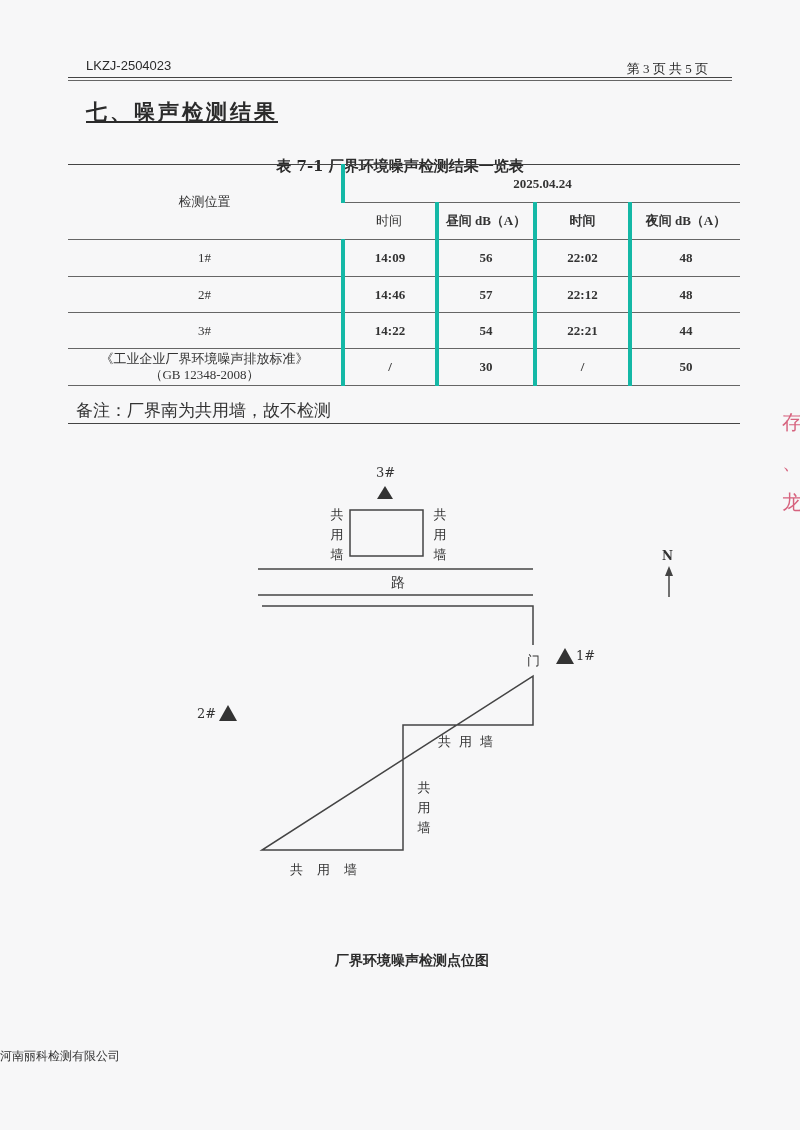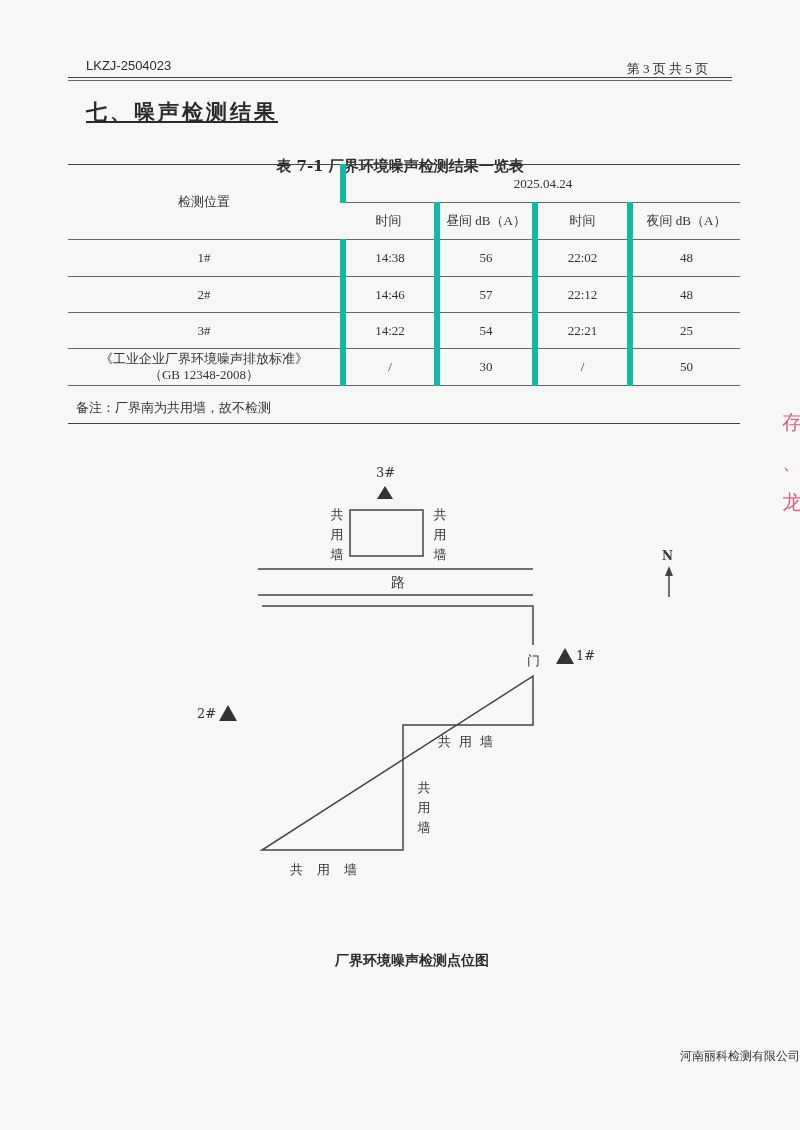--- a/index.html
+++ b/index.html
@@ -17,32 +17,32 @@
   .section-title { left: 86px; top: 98px; font-size: 21px; font-weight: bold; letter-spacing: 3px; text-decoration: underline; }
   .table-caption { left: 0; width: 800px; top: 137px; text-align: center; font-size: 15px; font-weight: bold; margin-top: 20px; }
 
   table.results {
     position: absolute; left: 68px; top: 164px; width: 672px;
     border-collapse: collapse; font-size: 13px; font-family: "Liberation Serif", serif;
     color: #333;
   }
   table.results td { text-align: center; vertical-align: middle; border-bottom: 1px solid #666; padding: 0; }
   table.results tr.top td { border-top: 1.5px solid #444; }
-  table.results td + td { border-left: 6px solid #14b8a6; }
+  table.results td + td { border-left: 4px solid #14b8a6; font-weight: bold; }
   table.results td.firstcol { border-left: none; }
-  .note { position:absolute; left: 76px; top: 399px; font-size: 13px; color:#333; }
+  .note { position:absolute; left: 76px; top: 399px; font-size: 17px; color:#333; }
   .note-line1 { left: 68px; width: 672px; top: 423px; border-top: 1.5px solid #444; }
 
   .diagram { position: absolute; left: 0; top: 0; width: 800px; height: 1130px; pointer-events: none; }
   .diagram * { pointer-events: auto; }
 
   .lbl { position: absolute; font-size: 13px; color: #333; }
   .vlabel { position: absolute; font-size: 13px; color:#333; width: 14px; line-height: 20px; text-align:center; }
   .caption-fig { left: 0; width: 800px; top: 952px; text-align: center; font-size: 14px; font-weight: bold; padding-left: 12px; }
-  .footer { left: 0; width: 800px; top: 1048px; text-align: right; font-size: 12px; color:#333; }
+  .footer { left: 0; width: 800px; top: 1048px; text-align: left; font-size: 12px; color:#333; }
   .stamp { right: 0; top: 402px; width: 18px; color: #d14a6a; font-size: 20px; line-height: 40px; opacity: 0.85; overflow:hidden; }
 </style>
 </head>
 <body>
 
 <div class="abs hdr-left">LKZJ-2504023</div>
 <div class="abs hdr-right">第 3 页 共 5 页</div>
 <div class="abs hdr-line1"></div>
 <div class="abs hdr-line2"></div>
 
@@ -63,38 +63,38 @@
     <td colspan="4">2025.04.24</td>
   </tr>
   <tr style="height:37px">
     <td>时间</td>
     <td>昼间 dB（A）</td>
     <td>时间</td>
     <td>夜间 dB（A）</td>
   </tr>
   <tr style="height:37px">
     <td class="firstcol">1#</td>
-    <td>14:38</td>
+    <td>14:09</td>
     <td>56</td>
     <td>22:02</td>
     <td>48</td>
   </tr>
   <tr style="height:36px">
     <td class="firstcol">2#</td>
     <td>14:46</td>
     <td>57</td>
     <td>22:12</td>
     <td>48</td>
   </tr>
   <tr style="height:36px">
     <td class="firstcol">3#</td>
     <td>14:22</td>
     <td>54</td>
     <td>22:21</td>
-    <td>25</td>
+    <td>44</td>
   </tr>
   <tr style="height:37px">
     <td class="firstcol" style="line-height:16px">
       <div>《工业企业厂界环境噪声排放标准》</div>
       <div>（GB 12348-2008）</div>
     </td>
     <td>/</td>
     <td>30</td>
     <td>/</td>
     <td>50</td>

